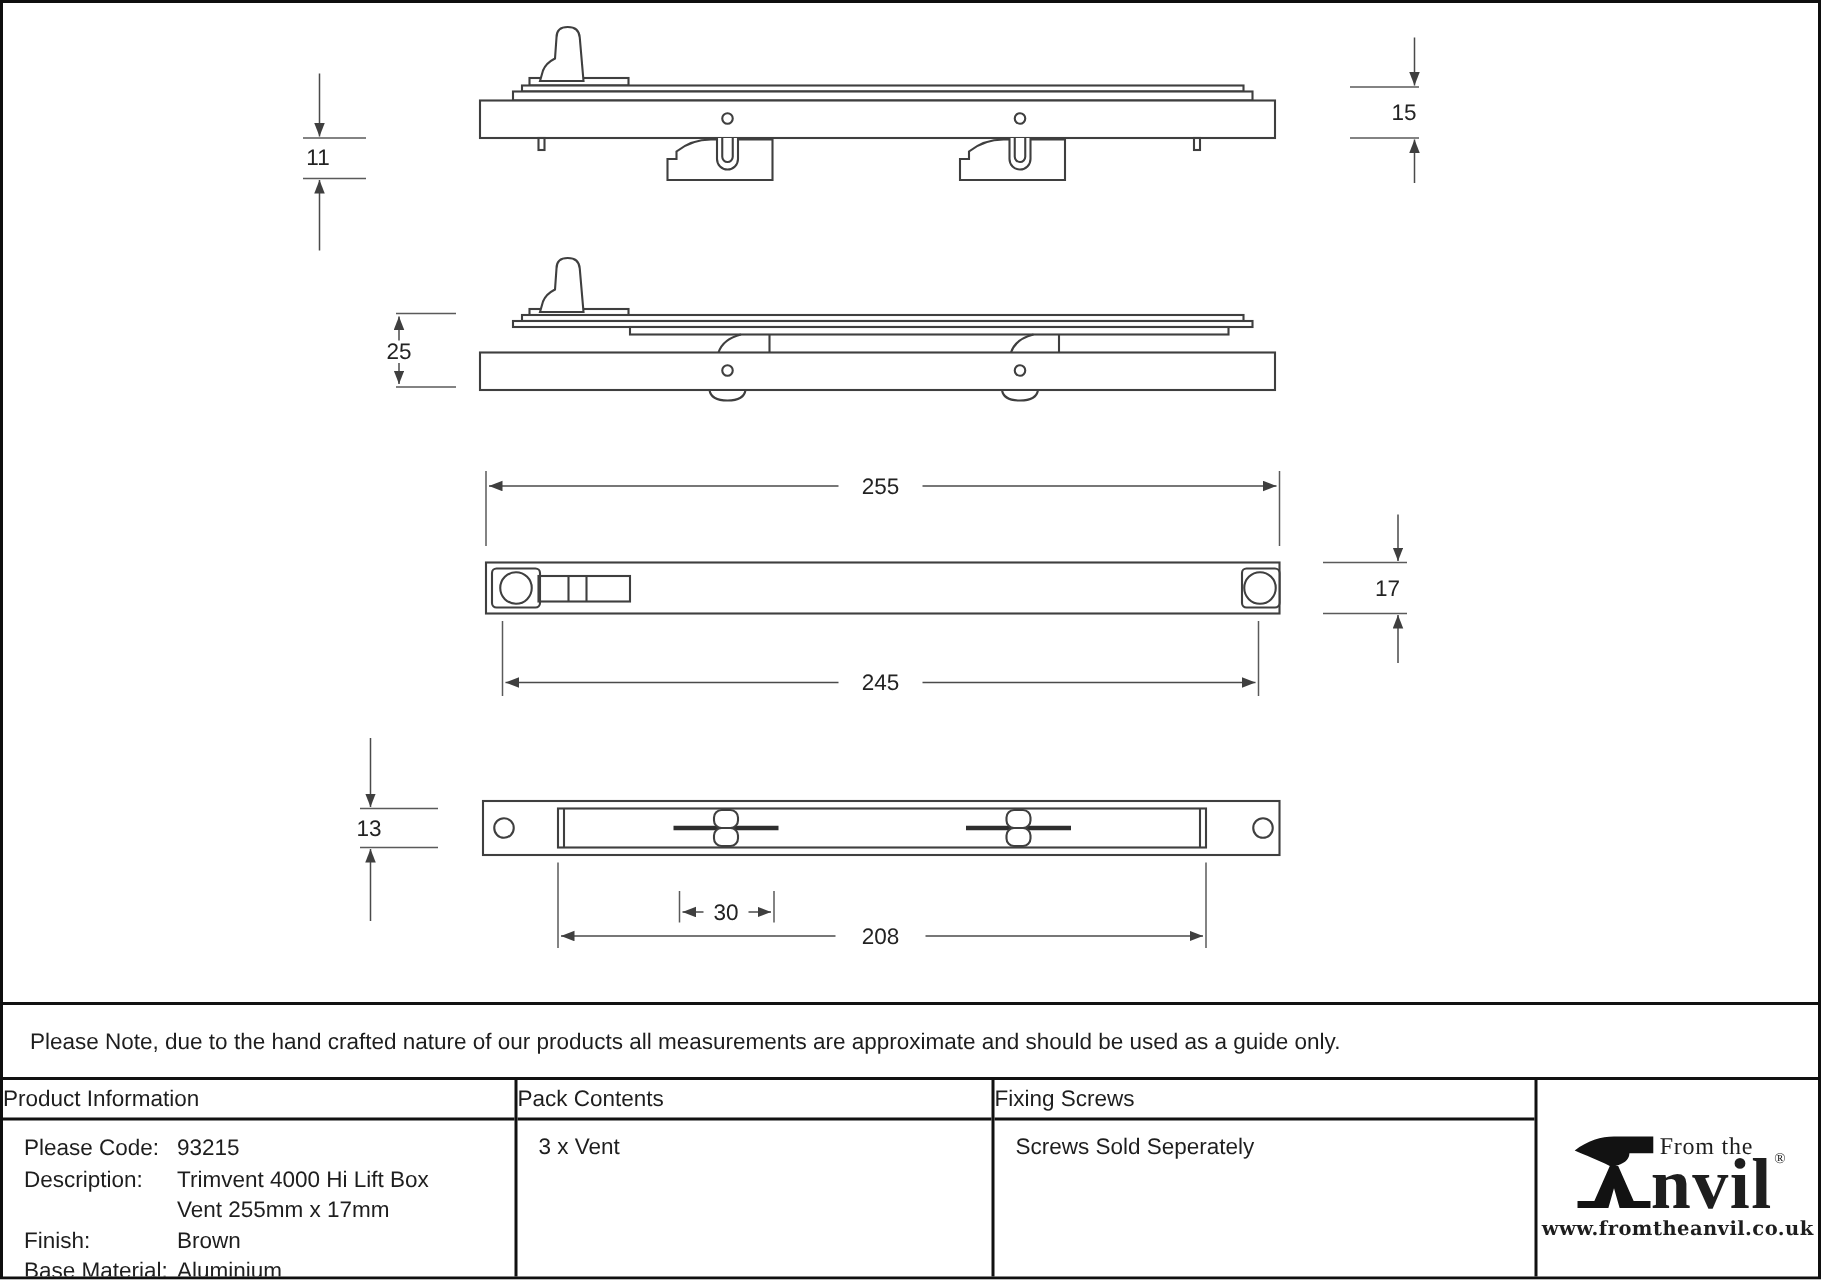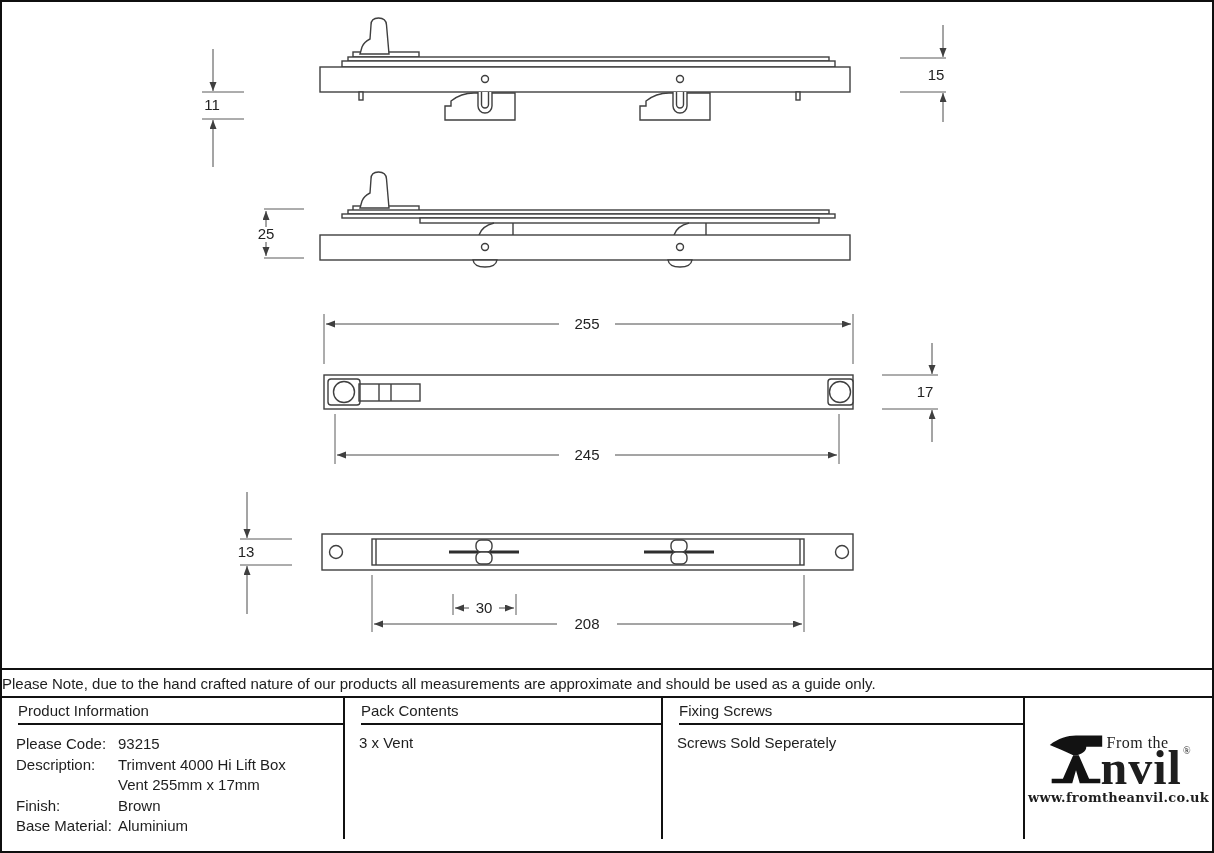--- a/index.html
+++ b/index.html
@@ -11,34 +11,34 @@
   }
   svg.drawing{display:block;width:1210px;height:666px;}
   svg.drawing text{font:15px "Liberation Sans", sans-serif; fill:#232323;}
   .part{fill:#ffffff;stroke:#3f3f3f;stroke-width:1.4;}
   .partline{fill:none;stroke:#3f3f3f;stroke-width:1.4;}
   .dimline{stroke:#5a5a5a;stroke-width:1;fill:none;}
   .arrow{stroke:#4a4a4a;stroke-width:1;fill:none;}
   .thick{stroke:#2e2e2e;stroke-width:3;}
 
   .note-bar{
-    height:28px; border-top:2px solid #111; box-sizing:border-box;
-    display:flex; align-items:center; padding-left:0; font-size:15px;
+    height:50px; border-top:2px solid #111; box-sizing:border-box;
+    display:flex; align-items:center; padding-left:18px; font-size:15px;
   }
   .info-table{
     display:flex; border-top:2px solid #111; box-sizing:border-box; height:143px;
   }
   .col{box-sizing:border-box; border-right:2px solid #111;}
   .col-product{width:343px;}
   .col-pack{width:318px;}
   .col-fixing{width:362px;}
   .col-logo{flex:1; border-right:none; display:flex; align-items:center; justify-content:center;}
   .col-header{
     height:27px; border-bottom:2px solid #111; box-sizing:border-box;
-    display:flex; align-items:center; font-size:15px;margin-left:16px;
+    display:flex; align-items:center; font-size:15px;
   }
   .col-body{padding:9px 14px 0 14px; font-size:15px;}
   .kv-row{display:flex; line-height:20.5px;}
   .kv-label{width:102px; flex:none;}
 
   .logo{display:flex; flex-direction:column; align-items:center;}
   .logo-top{display:flex; align-items:flex-end;}
   .logo-words{display:flex; flex-direction:column; align-items:flex-start; margin-left:-4px;}
   .from-the{font-family:"Liberation Serif", serif; font-size:16px; letter-spacing:.5px; margin:0 0 -3px 6px;}
   .nvil-row{display:flex; align-items:flex-start;}

